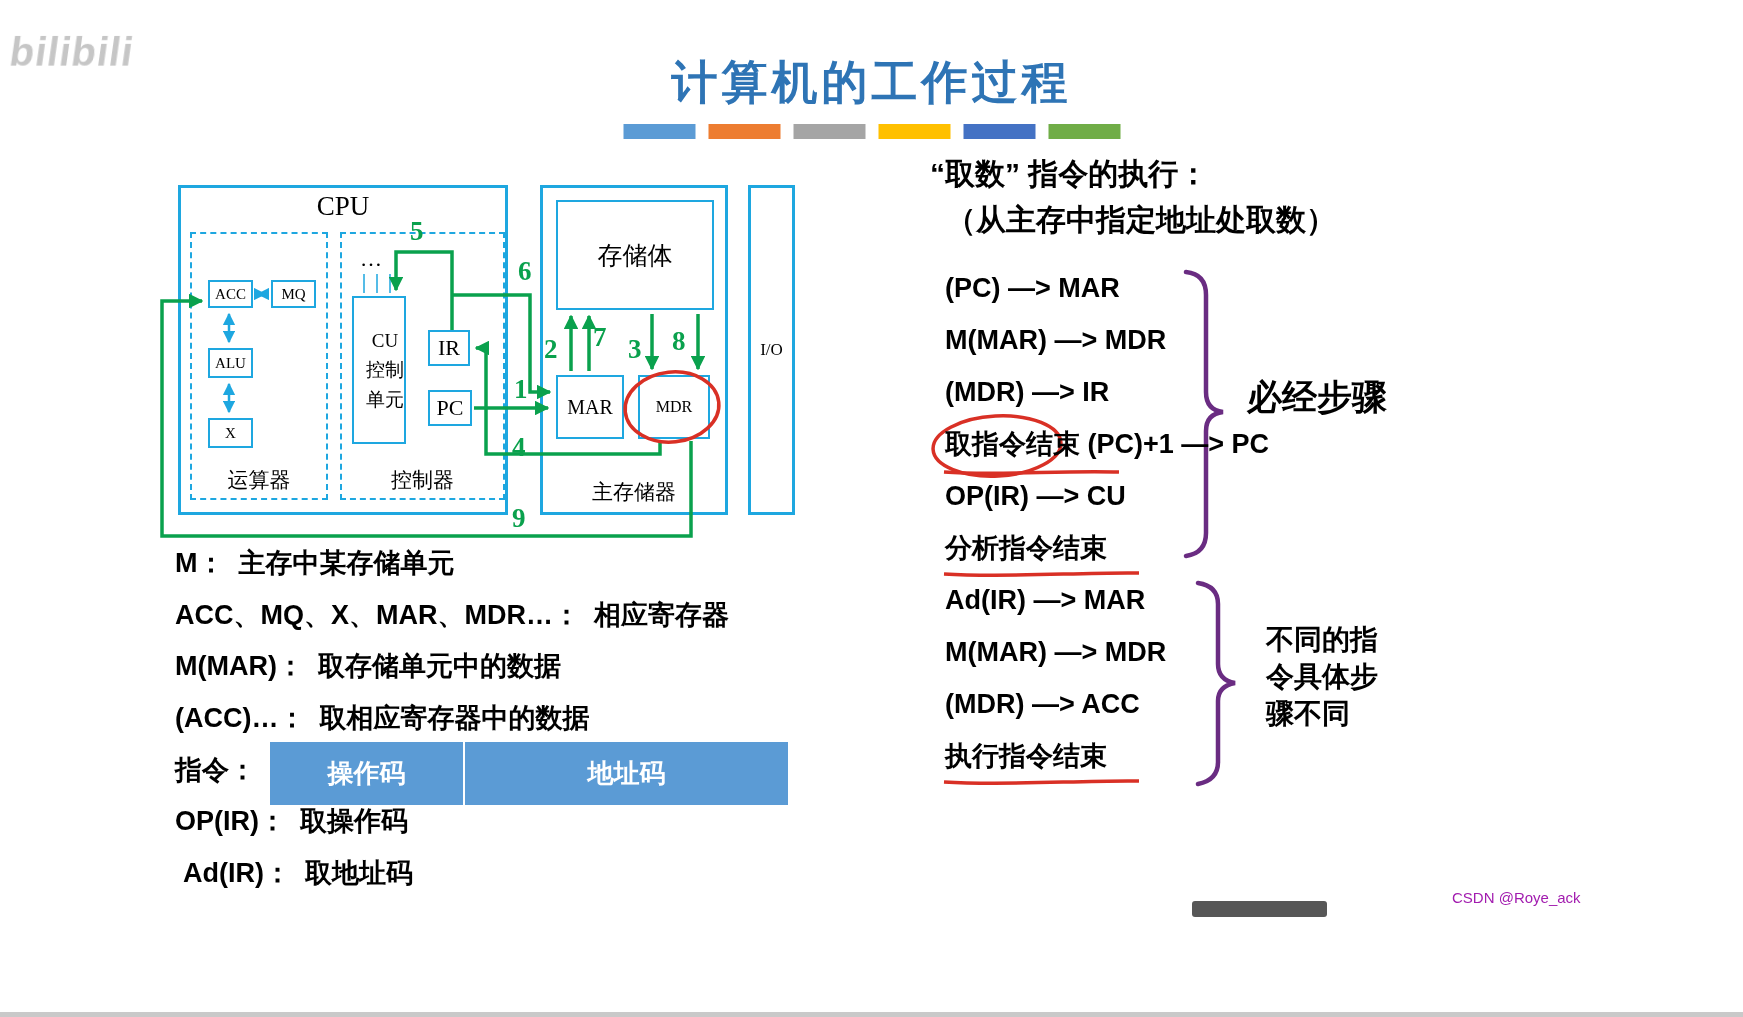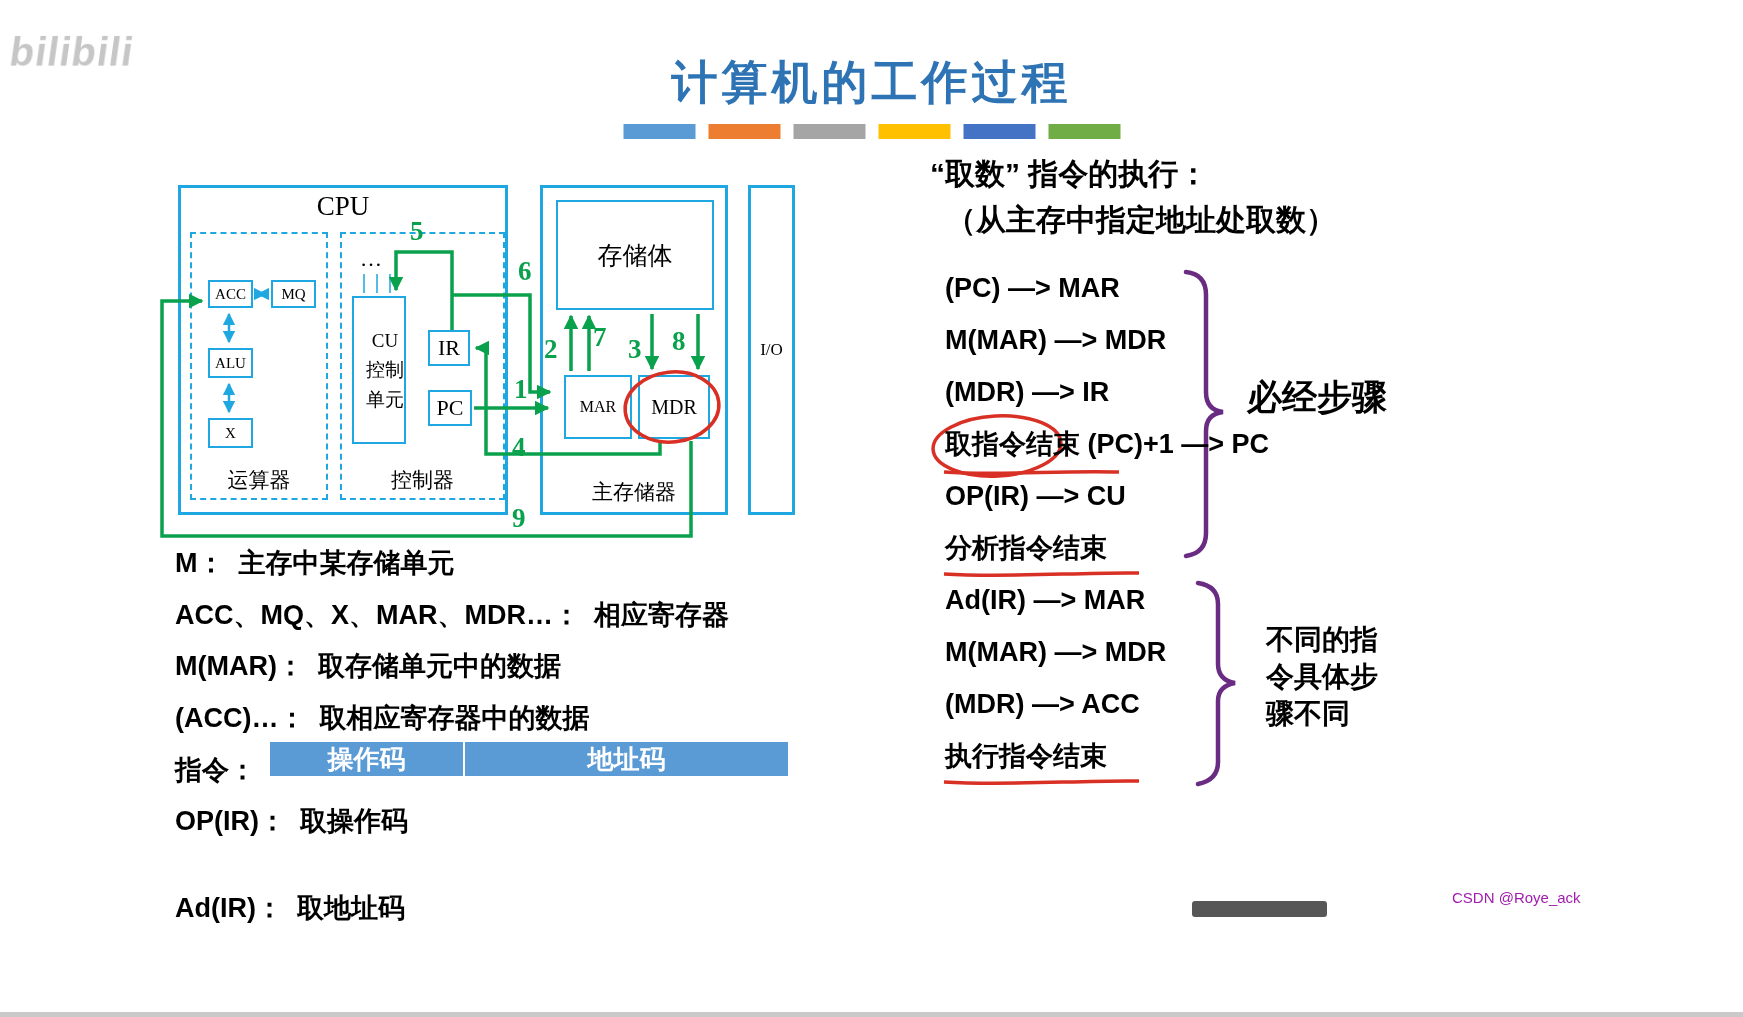--- a/index.html
+++ b/index.html
@@ -37,21 +37,21 @@
           font-family:"Liberation Serif", serif; }
   .fnum { position:absolute; color:#0aa14d; font-family:"Liberation Serif", serif;
           font-size:27px; font-weight:700; }
 
   .overlay { position:absolute; left:0; top:0; width:1743px; height:1017px; pointer-events:none; }
 
   
   .leg-row { position:absolute; left:175px; font-size:27px; font-weight:700; white-space:nowrap; }
   .leg-row .desc { margin-left:14px; }
   .instr-label { position:absolute; left:175px; top:752px; font-size:27px; font-weight:700; }
-  .instr-table { position:absolute; left:270px; top:742px; width:520px; height:34px; display:flex; }
+  .instr-table { position:absolute; left:270px; top:742px; width:520px; height:63px; display:flex; }
   .instr-cell { display:flex; align-items:center; justify-content:center; color:#fff;
                 font-size:26px; font-weight:700; }
   .cell-op   { width:195px; border-right:2px solid #fff; }
   .cell-addr { width:323px; }
 
   
   .rp-h1 { position:absolute; left:930px; top:154px; font-size:30px; font-weight:600; }
   .rp-h2 { position:absolute; left:946px; top:200px; font-size:30px; font-weight:600; }
   .steps { position:absolute; left:945px; top:262px; }
   .step  { height:52px; line-height:52px; font-size:27px; font-weight:700; white-space:nowrap; }
@@ -92,22 +92,22 @@
     <span>CU</span>
     <span>控制</span>
     <span>单元</span>
   </div>
   <div class="sbox" style="left:428px; top:330px; width:42px; height:36px; font-size:22px;">IR</div>
   <div class="sbox" style="left:428px; top:390px; width:44px; height:36px; font-size:22px;">PC</div>
   <div class="unit-label" style="left:340px; top:466px; width:165px;">控制器</div>
 
   <div class="box" style="left:540px; top:185px; width:188px; height:330px;"></div>
   <div class="sbox" style="left:556px; top:200px; width:158px; height:110px; font-size:25px;">存储体</div>
-  <div class="sbox" style="left:556px; top:375px; width:68px; height:64px; font-size:16px;margin-left:8px;">MAR</div>
-  <div class="sbox" style="left:638px; top:375px; width:72px; height:64px; font-size:20px;">MDR</div>
+  <div class="sbox" style="left:556px; top:375px; width:68px; height:64px; font-size:20px;">MAR</div>
+  <div class="sbox" style="left:638px; top:375px; width:72px; height:64px; font-size:16px;">MDR</div>
   <div class="unit-label" style="left:540px; top:478px; width:188px;">主存储器</div>
 
   <div class="sbox" style="left:748px; top:185px; width:47px; height:330px; font-size:17px; border-width:3px;">I/O</div>
 
   <svg class="overlay" viewBox="0 0 1743 1017">
     <defs>
       <marker id="mG" viewBox="0 0 10 10" refX="9" refY="5" markerWidth="4.2" markerHeight="4.2" orient="auto-start-reverse">
         <path d="M0,0 L10,5 L0,10 Z" fill="#0aa14d"></path>
       </marker>
       <marker id="mC" viewBox="0 0 10 10" refX="9" refY="5" markerWidth="5" markerHeight="5" orient="auto-start-reverse">
@@ -173,21 +173,21 @@
 
   <div class="instr-label">指令：</div>
   <div class="instr-table">
     <div class="instr-cell cell-op" style="background-color: rgb(91, 155, 213);">操作码</div>
     <div class="instr-cell cell-addr" style="background-color: rgb(91, 155, 213);">地址码</div>
   </div>
 
   <div class="leg-row" style="top:803px;">
     <span>OP(IR)：</span><span class="desc">取操作码</span>
   </div>
-  <div class="leg-row" style="top:890px;">
+  <div class="leg-row" style="top:855px;margin-left:8px;">
     <span>Ad(IR)：</span><span class="desc">取地址码</span>
   </div>
 
   <div class="rp-h1">“取数” 指令的执行：</div>
   <div class="rp-h2">（从主存中指定地址处取数）</div>
 
   <div class="steps">
     <div class="step">(PC) —&gt; MAR</div>
     <div class="step">M(MAR) —&gt; MDR</div>
     <div class="step">(MDR) —&gt; IR</div>

